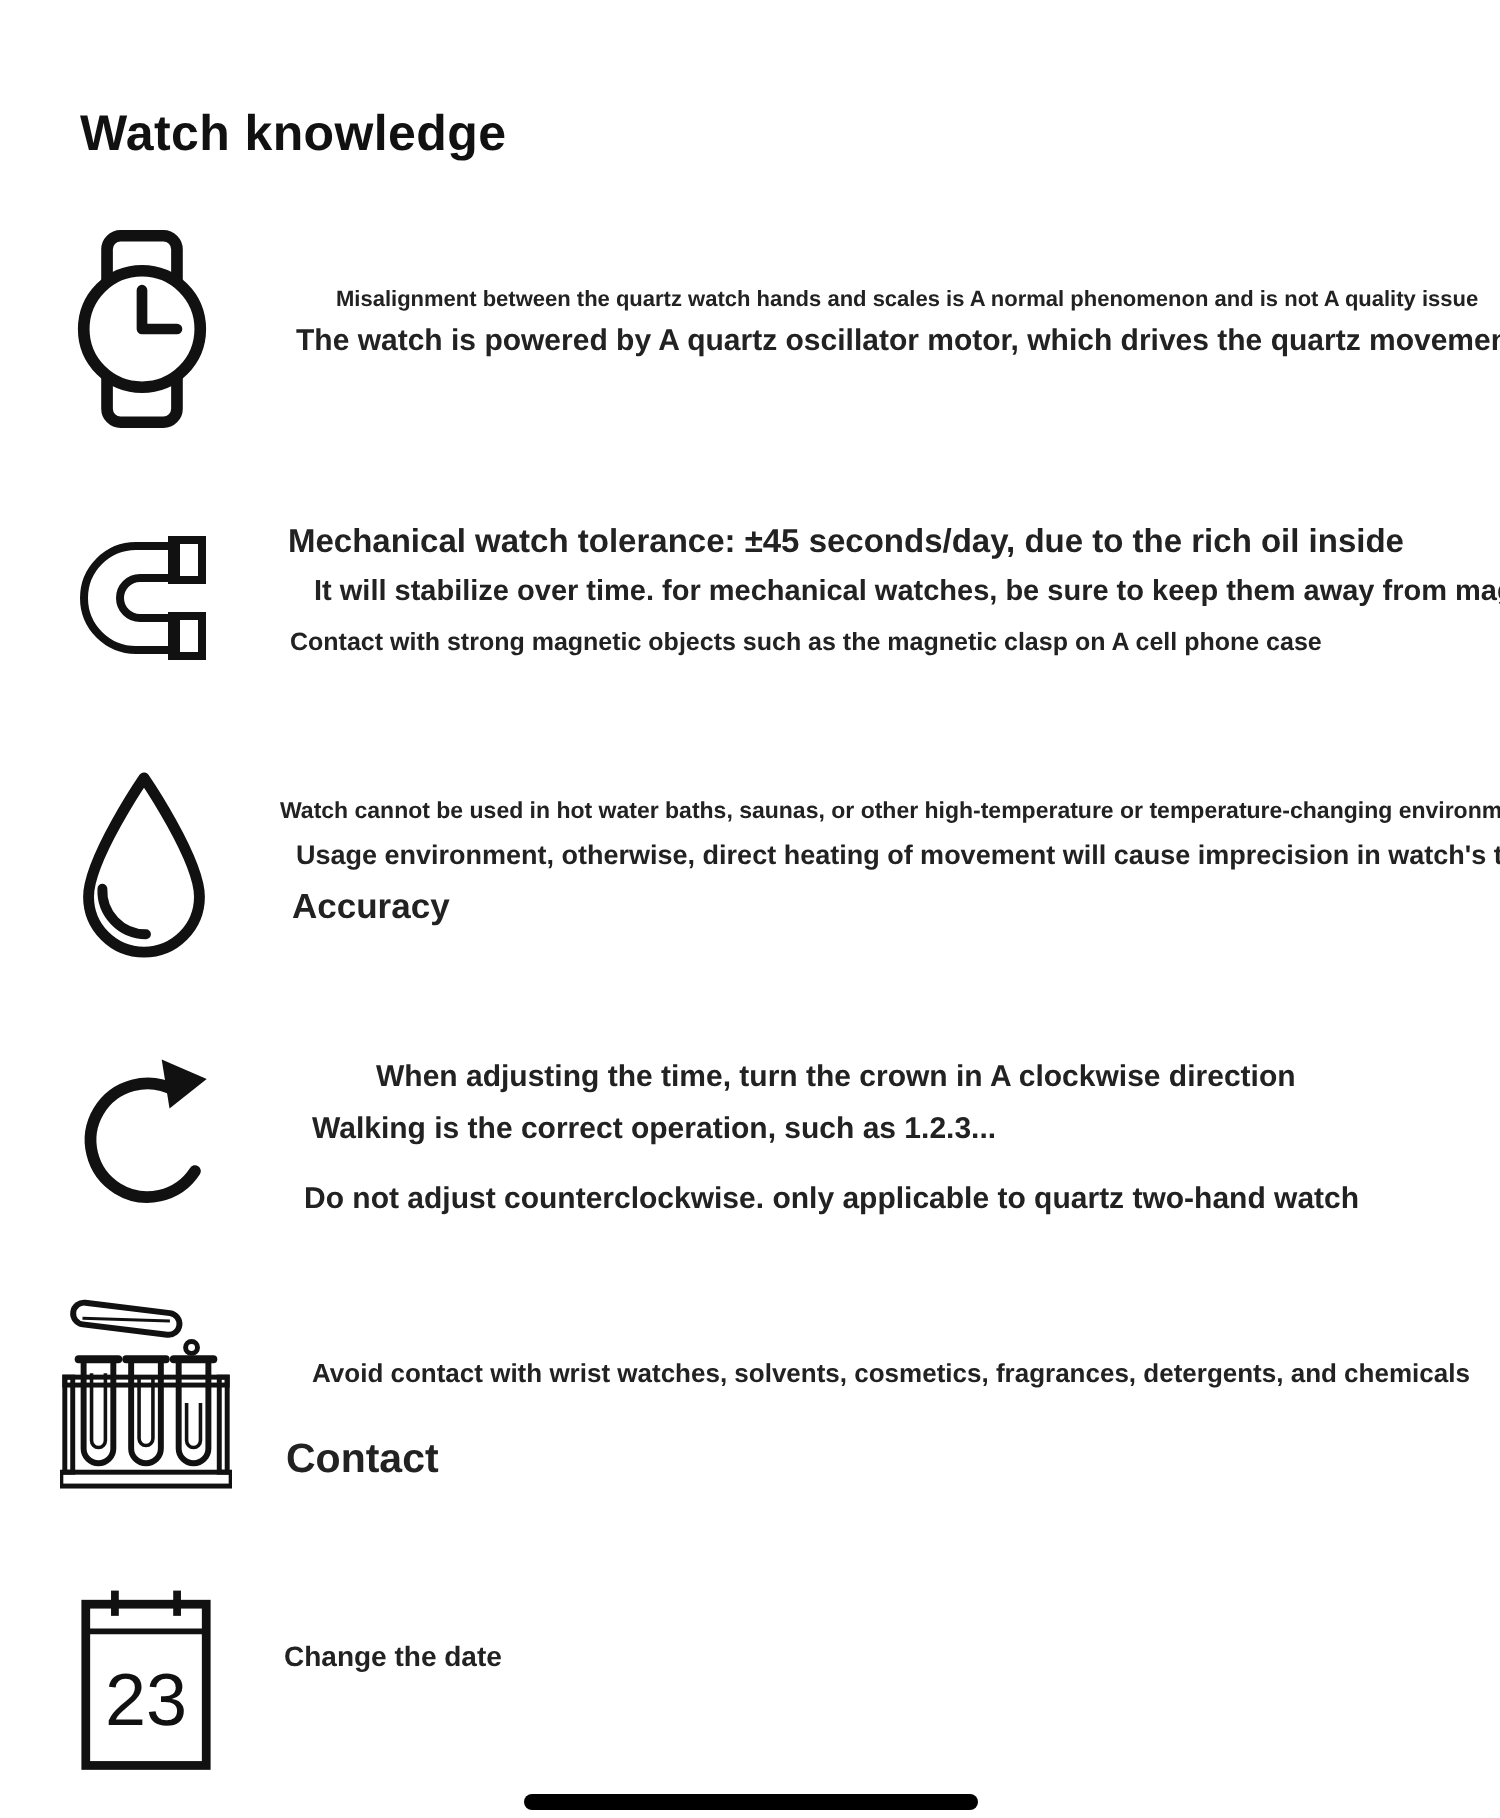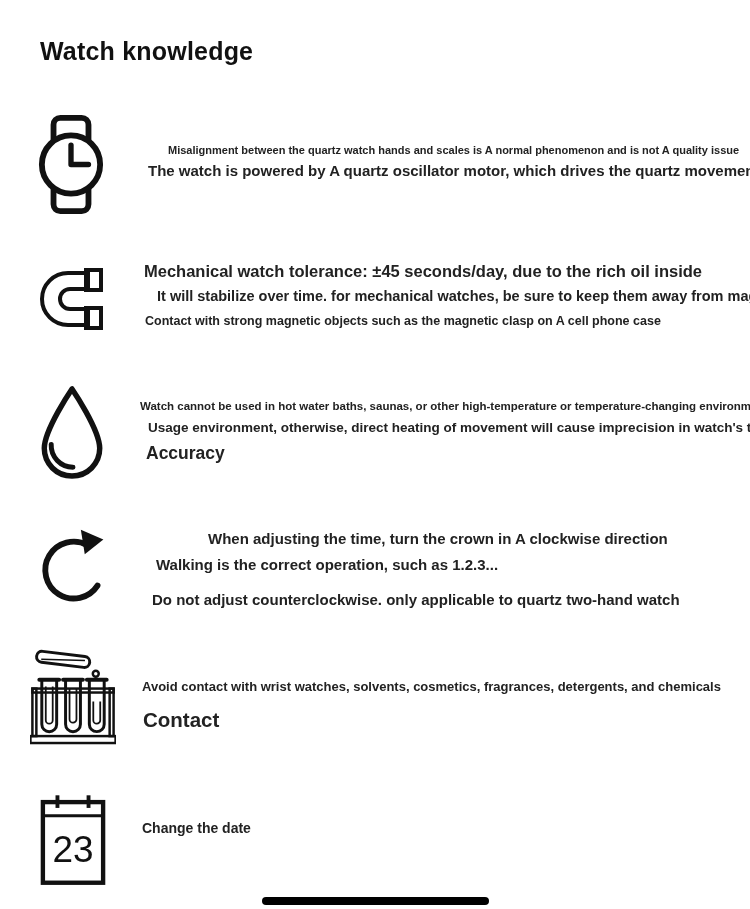--- a/index.html
+++ b/index.html
@@ -5,21 +5,21 @@
   html,body{margin:0;padding:0;}
   body{
     width:750px;height:909px;
     background:#ffffff;
     position:relative;
     overflow:hidden;
     font-family:"Liberation Sans","DejaVu Sans",sans-serif;
     color:#1f1f1f;
   }
   .page-title{
-    position:absolute;left:40px;top:20px;
+    position:absolute;left:40px;top:36px;
     font-size:25px;font-weight:700;color:#111;
     letter-spacing:.2px;
   }
   .icon-box{position:absolute;}
   .icon-box svg{display:block;}
   .text-col{position:absolute;left:140px;width:606px;}
   .line{display:block;line-height:1.25;font-weight:700;color:#222;white-space:nowrap;}
 
   
   .s1-text{top:144px;}
@@ -30,27 +30,27 @@
   .s2-l1{font-size:16.5px;margin-left:4px;}
   .s2-l2{font-size:14.5px;margin-left:17px;margin-top:5px;}
   .s2-l3{font-size:12.5px;margin-left:5px;margin-top:9px;font-weight:600;}
   
   .s3-text{top:399px;}
   .s3-l1{font-size:11.5px;margin-left:0;}
   .s3-l2{font-size:13.5px;margin-left:8px;margin-top:7px;}
   .s3-l3{font-size:17.5px;margin-left:6px;margin-top:6px;}
   
   .s4-text{top:530px;}
-  .s4-l1{font-size:15px;margin-left:68px;}
+  .s4-l1{font-size:15px;margin-left:48px;}
   .s4-l2{font-size:15px;margin-left:16px;margin-top:7px;}
   .s4-l3{font-size:15px;margin-left:12px;margin-top:16px;}
   
   .s5-text{top:679px;}
-  .s5-l1{font-size:13px;margin-left:2px;}
-  .s5-l2{font-size:20.5px;margin-left:3px;margin-top:12px;}
+  .s5-l1{font-size:13px;margin-left:16px;}
+  .s5-l2{font-size:20.5px;margin-left:3px;margin-top:22px;}
   
   .s6-text{top:819px;}
   .s6-l1{font-size:15px;margin-left:72px;}
   .s6-l2{font-size:14px;margin-left:2px;margin-top:1px;}
 
   .home-indicator{
     position:absolute;left:262px;top:897px;
     width:227px;height:8px;border-radius:4px;
     background:#000;
   }

